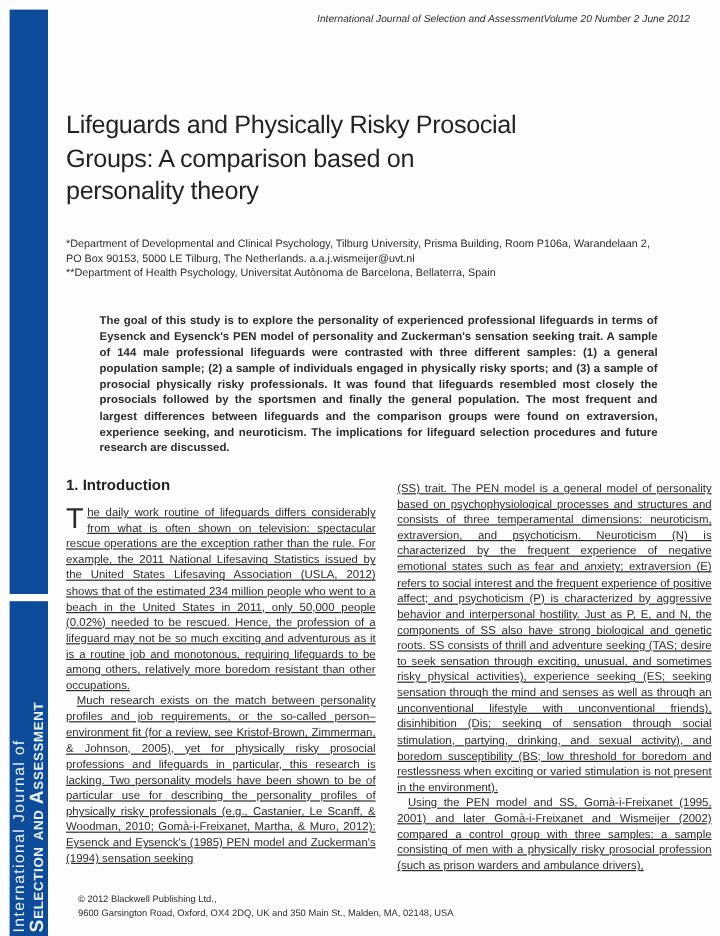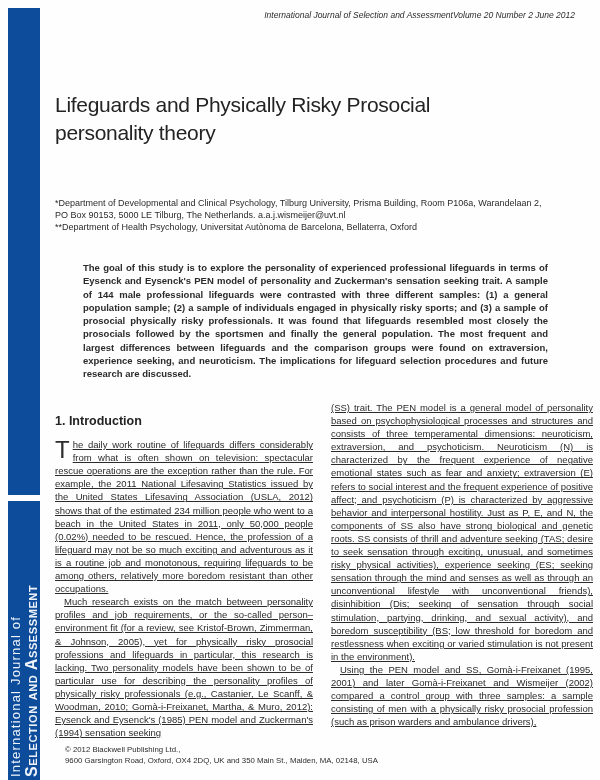--- a/index.html
+++ b/index.html
@@ -41,21 +41,21 @@
 
   .abstract{
     position:absolute;top:261px;left:83px;width:465px;
     font-size:9.5px;font-weight:bold;line-height:13.3px;text-align:justify;color:#2b2b2b;
   }
 
   
   .col{position:absolute;font-size:9.5px;line-height:13.1px;text-align:justify;color:#2b2b2b;hyphens:auto;}
   .col-left{top:398px;left:55px;width:258px;}
   .col-right{top:401px;left:331px;width:262px;}
-  .intro-h{font-size:12.5px;font-weight:bold;margin:17px 0 10px 0;text-align:left;color:#232323;}
+  .intro-h{font-size:12.5px;font-weight:bold;margin:0 0 10px 0;text-align:left;color:#232323;}
   .col p{margin:0;text-decoration:underline;}
   .indent{text-indent:9px;}
   .dropcap{
     float:left;font-size:24px;line-height:22px;padding:1px 3px 0 0;color:#2b2b2b;
   }
 
   .footer{position:absolute;top:744px;left:65px;width:520px;font-size:7.8px;line-height:11.2px;color:#2b2b2b;}
   .footer p{margin:0;}
 </style>
 </head>
@@ -70,27 +70,28 @@
     <span class="l2">Selection and Assessment</span>
   </div>
 
   <div class="runhead">
     <span>International Journal of Selection and Assessment</span>
     <span>Volume 20 Number 2 June 2012</span>
   </div>
 
   <h1 class="title">
     <span>Lifeguards and Physically Risky Prosocial</span>
+    <span>Groups: A comparison based on</span>
     <span>personality theory</span>
   </h1>
 
 
   <div class="affils">
     <p>*Department of Developmental and Clinical Psychology, Tilburg University, Prisma Building, Room P106a, Warandelaan 2, PO Box 90153, 5000 LE Tilburg, The Netherlands. a.a.j.wismeijer@uvt.nl</p>
-    <p>**Department of Health Psychology, Universitat Autònoma de Barcelona, Bellaterra, Oxford</p>
+    <p>**Department of Health Psychology, Universitat Autònoma de Barcelona, Bellaterra, Spain</p>
   </div>
 
   <div class="abstract">The goal of this study is to explore the personality of experienced professional lifeguards in terms of Eysenck and Eysenck's PEN model of personality and Zuckerman's sensation seeking trait. A sample of 144 male professional lifeguards were contrasted with three different samples: (1) a general population sample; (2) a sample of individuals engaged in physically risky sports; and (3) a sample of prosocial physically risky professionals. It was found that lifeguards resembled most closely the prosocials followed by the sportsmen and finally the general population. The most frequent and largest differences between lifeguards and the comparison groups were found on extraversion, experience seeking, and neuroticism. The implications for lifeguard selection procedures and future research are discussed.</div>
 
   <div class="col col-left">
     <h2 class="intro-h">1. Introduction</h2>
     <p><span class="dropcap">T</span><span>he daily work routine of lifeguards differs considerably from what is often shown on television: spectacular rescue operations are the exception rather than the rule. For example, the 2011 National Lifesaving Statistics issued by the United States Lifesaving Association (USLA, 2012) shows that of the estimated 234 million people who went to a beach in the United States in 2011, only 50,000 people (0.02%) needed to be rescued. Hence, the profession of a lifeguard may not be so much exciting and adventurous as it is a routine job and monotonous, requiring lifeguards to be among others, relatively more boredom resistant than other occupations.</span></p>
     <p class="indent">Much research exists on the match between personality profiles and job requirements, or the so-called person–environment fit (for a review, see Kristof-Brown, Zimmerman, &amp; Johnson, 2005), yet for physically risky prosocial professions and lifeguards in particular, this research is lacking. Two personality models have been shown to be of particular use for describing the personality profiles of physically risky professionals (e.g., Castanier, Le Scanff, &amp; Woodman, 2010; Gomà-i-Freixanet, Martha, &amp; Muro, 2012): Eysenck and Eysenck's (1985) PEN model and Zuckerman's (1994) sensation seeking</p>
   </div>
 

